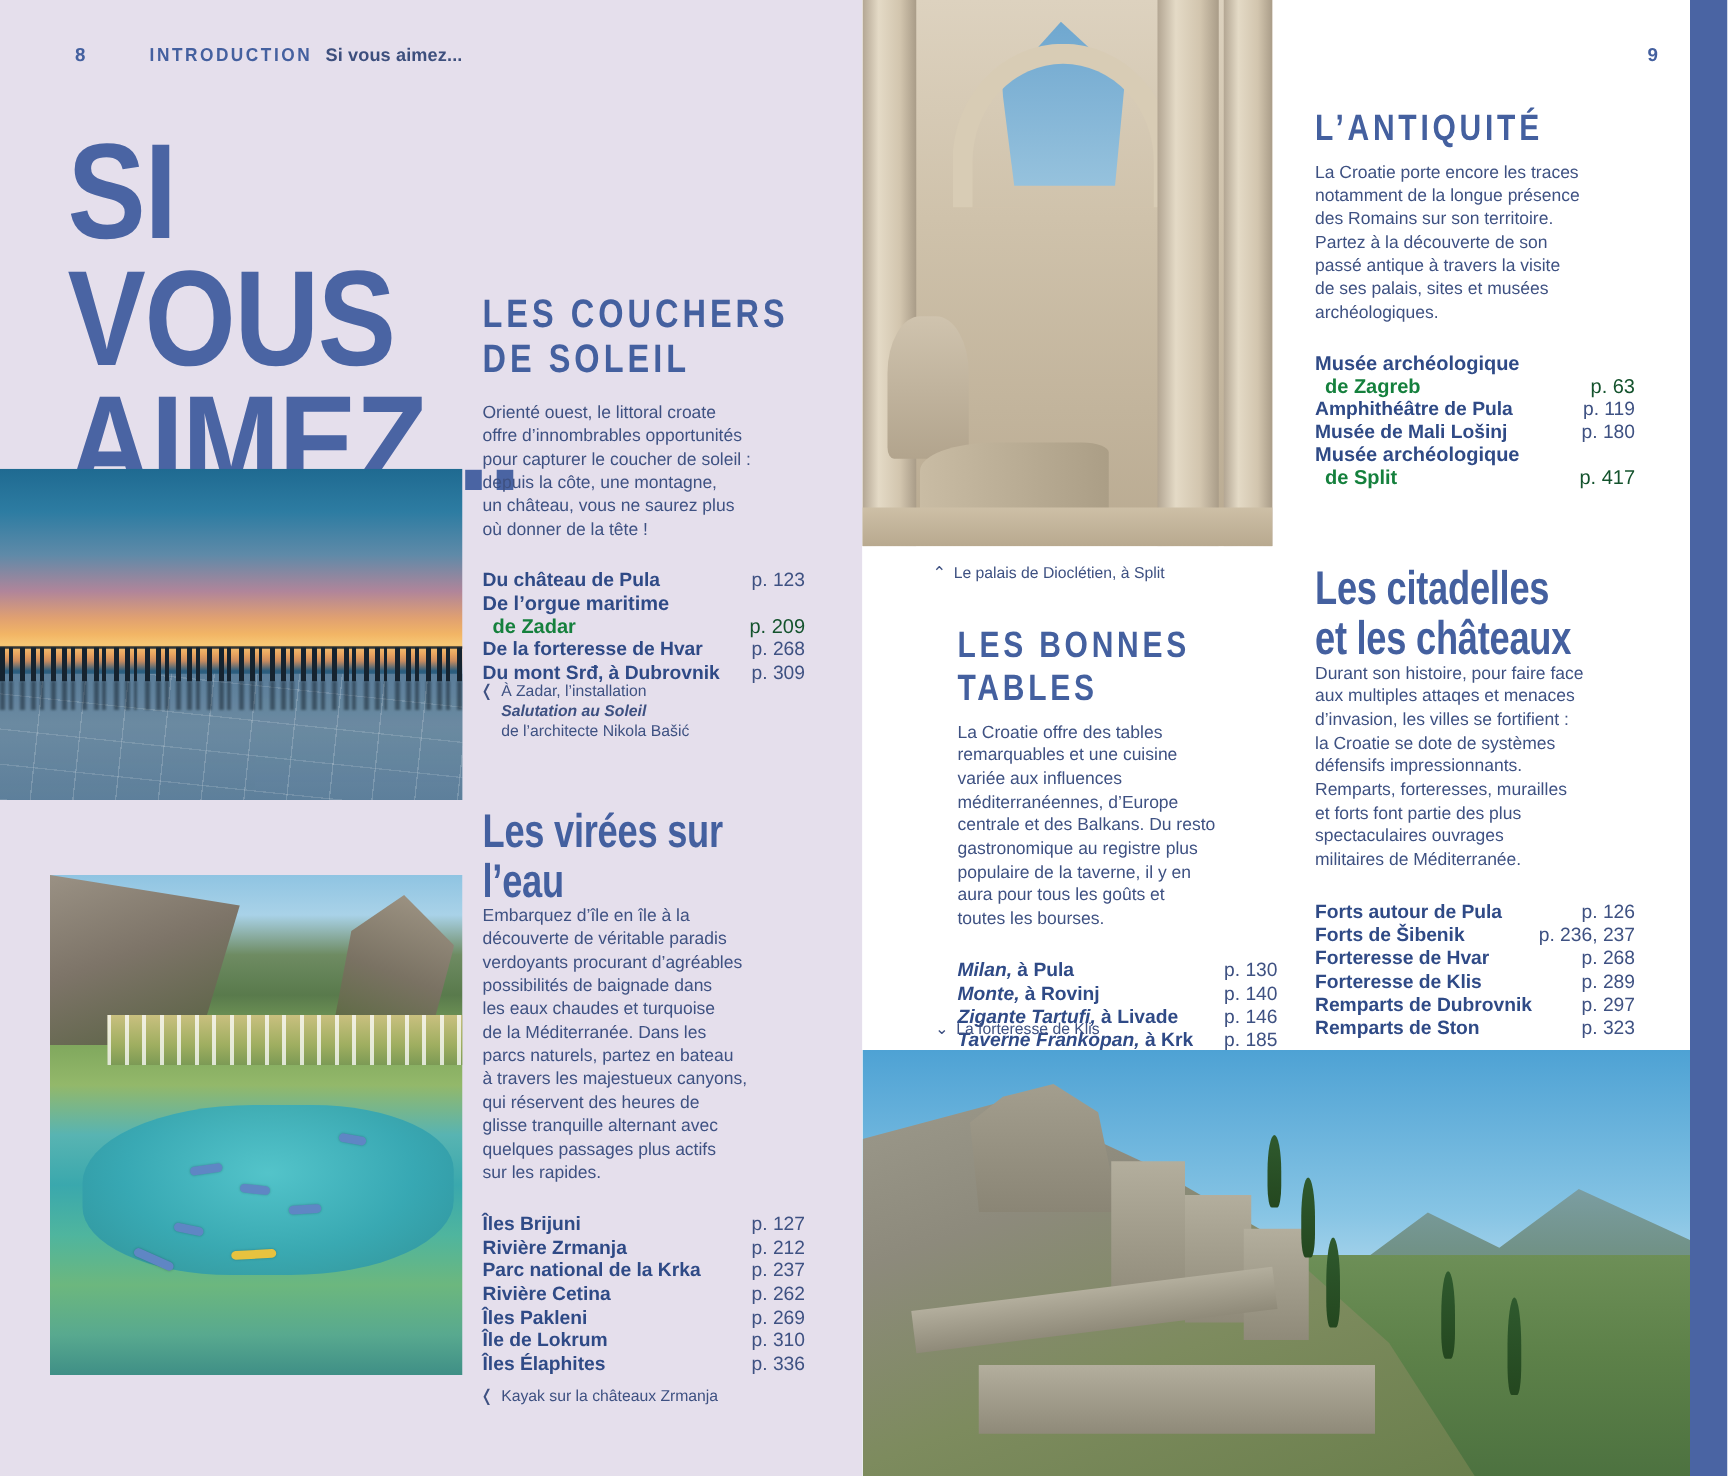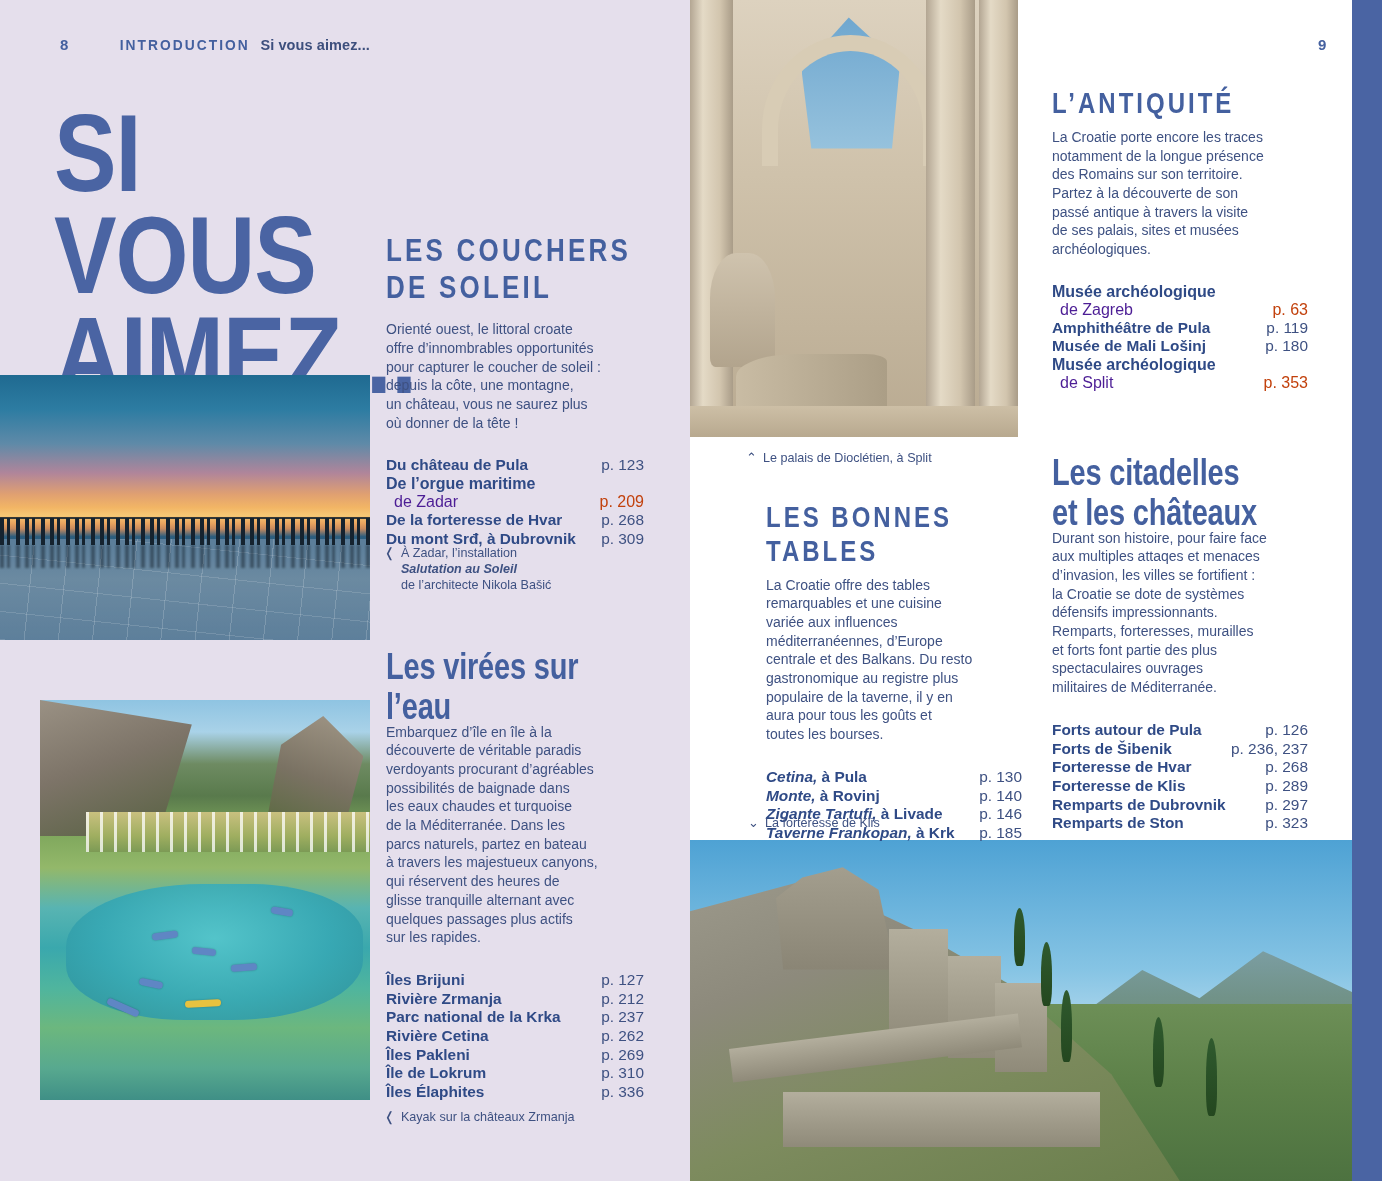--- a/index.html
+++ b/index.html
@@ -126,22 +126,22 @@
     font-weight: 400;
     color: #3e5182;
     padding-left: 6px;
     white-space: nowrap;
   }
   .entry.italic .ttl em { font-style: italic; }
 
   .entry-2line { display: block; }
   .entry-2line .l1 { font-weight: 700; color: #2f4a86; }
   .entry-2line .l2row { display: flex; align-items: baseline; }
-  .entry-2line .l2 { font-weight: 400; color: #4c1d95; padding-left: 8px; }
-  .entry-2line .pg { margin-left: auto; font-weight: 400; color: #c2410c; }
+  .entry-2line .l2 { font-weight: 700; color: #15803d; padding-left: 8px; }
+  .entry-2line .pg { margin-left: auto; font-weight: 400; color: #14532d; }
 
   
   .caption {
     position: absolute;
     font-size: 12.6px;
     line-height: 1.28;
     color: #3e5182;
     display: flex;
     gap: 6px;
   }
@@ -501,40 +501,40 @@
         <span class="pg">p. 119</span>
       </div>
     <div class="entry">
         <span class="ttl">Musée de Mali Lošinj</span>
         <span class="pg">p. 180</span>
       </div>
     <div class="entry-2line">
       <div class="l1">Musée archéologique</div>
       <div class="l2row">
           <span class="l2">de Split</span>
-          <span class="pg">p. 353</span>
+          <span class="pg">p. 417</span>
         </div>
     </div>
   </div>
 </div>
 
 <div class="col-text" id="sec-tables" style="left:766px; top:500px; width:256px;">
   <div class="sec-head-condensed" style="font-size:24px;letter-spacing:3px">LES BONNES TABLES</div>
   <div class="body-copy" style="margin-top:20px">La Croatie offre des tables
 remarquables et une cuisine
 variée aux influences
 méditerranéennes, d’Europe
 centrale et des Balkans. Du resto
 gastronomique au registre plus
 populaire de la taverne, il y en
 aura pour tous les goûts et
 toutes les bourses.</div>
   <div class="entry-list">
     <div class="entry italic">
-      <span class="ttl"><em>Cetina,</em><span> à Pula</span></span>
+      <span class="ttl"><em>Milan,</em><span> à Pula</span></span>
       <span class="pg">p. 130</span>
     </div>
     <div class="entry italic">
       <span class="ttl"><em>Monte,</em><span> à Rovinj</span></span>
       <span class="pg">p. 140</span>
     </div>
     <div class="entry italic">
       <span class="ttl"><em>Zigante Tartufi,</em><span> à Livade</span></span>
       <span class="pg">p. 146</span>
     </div>

